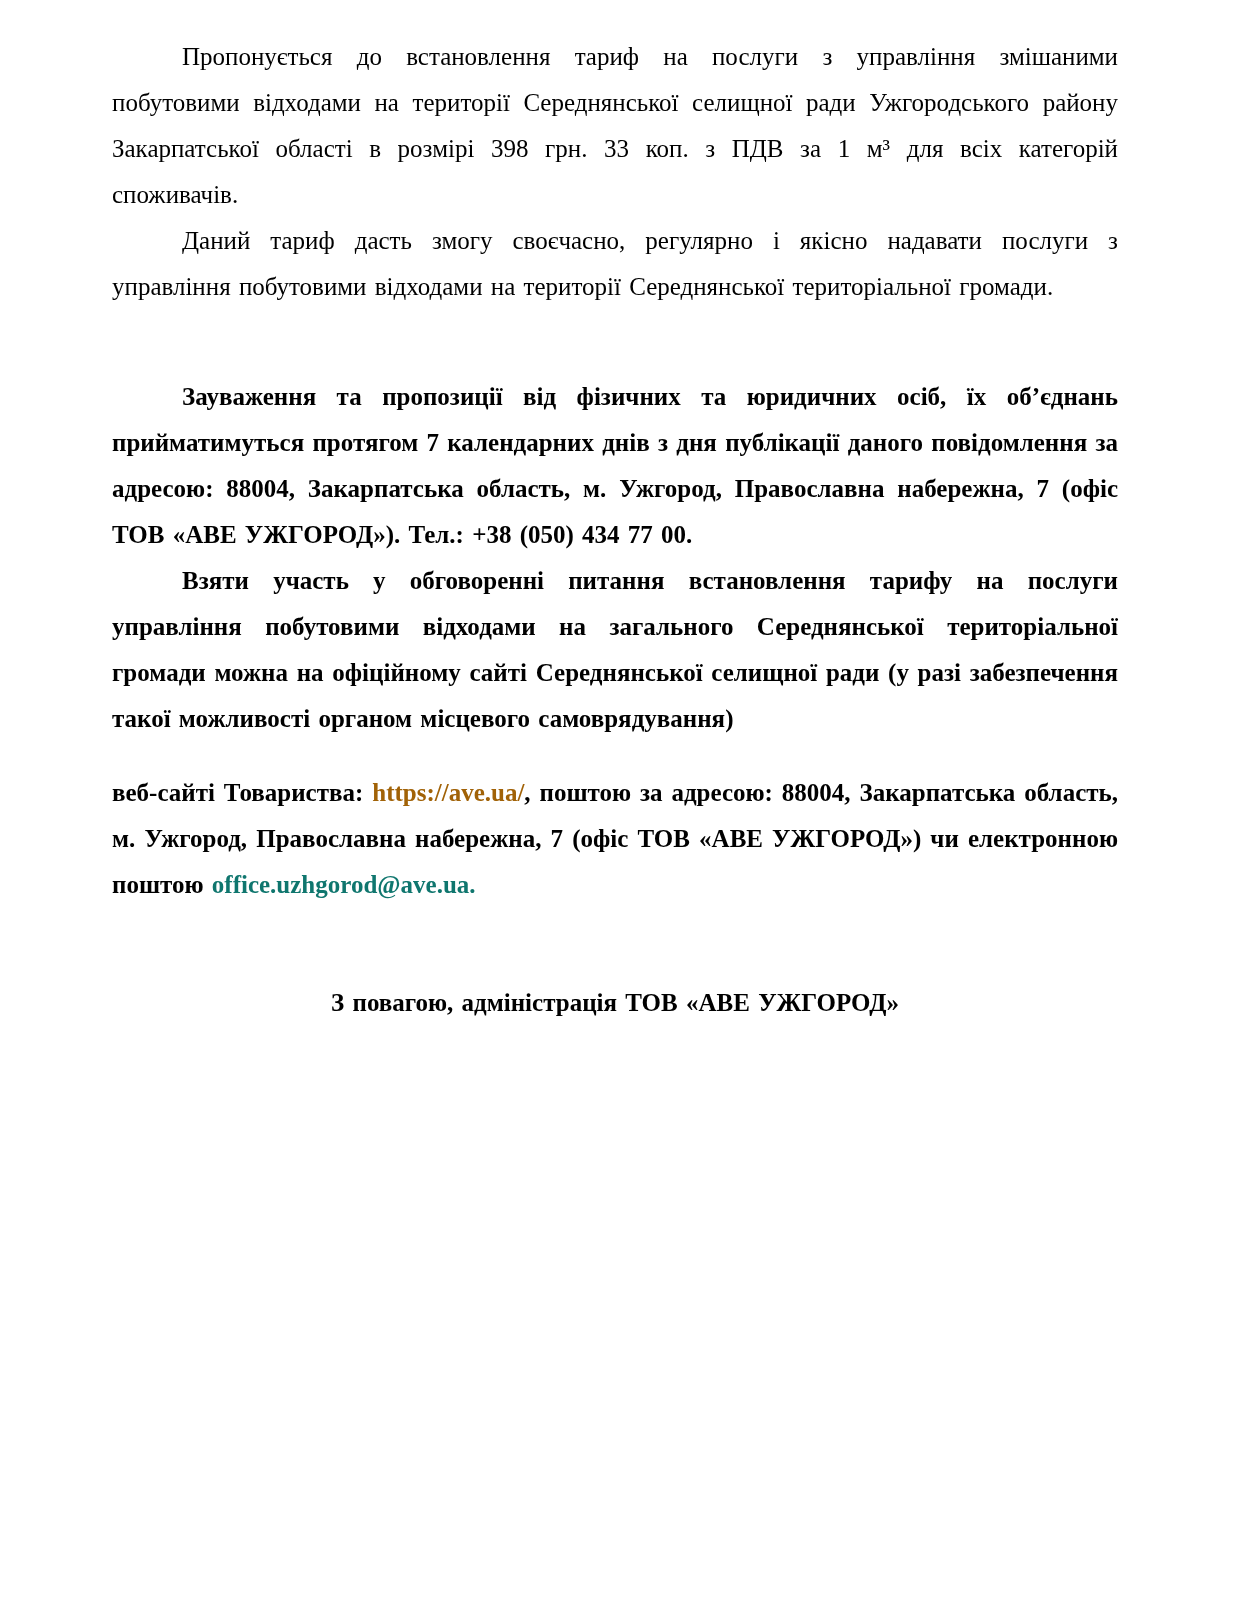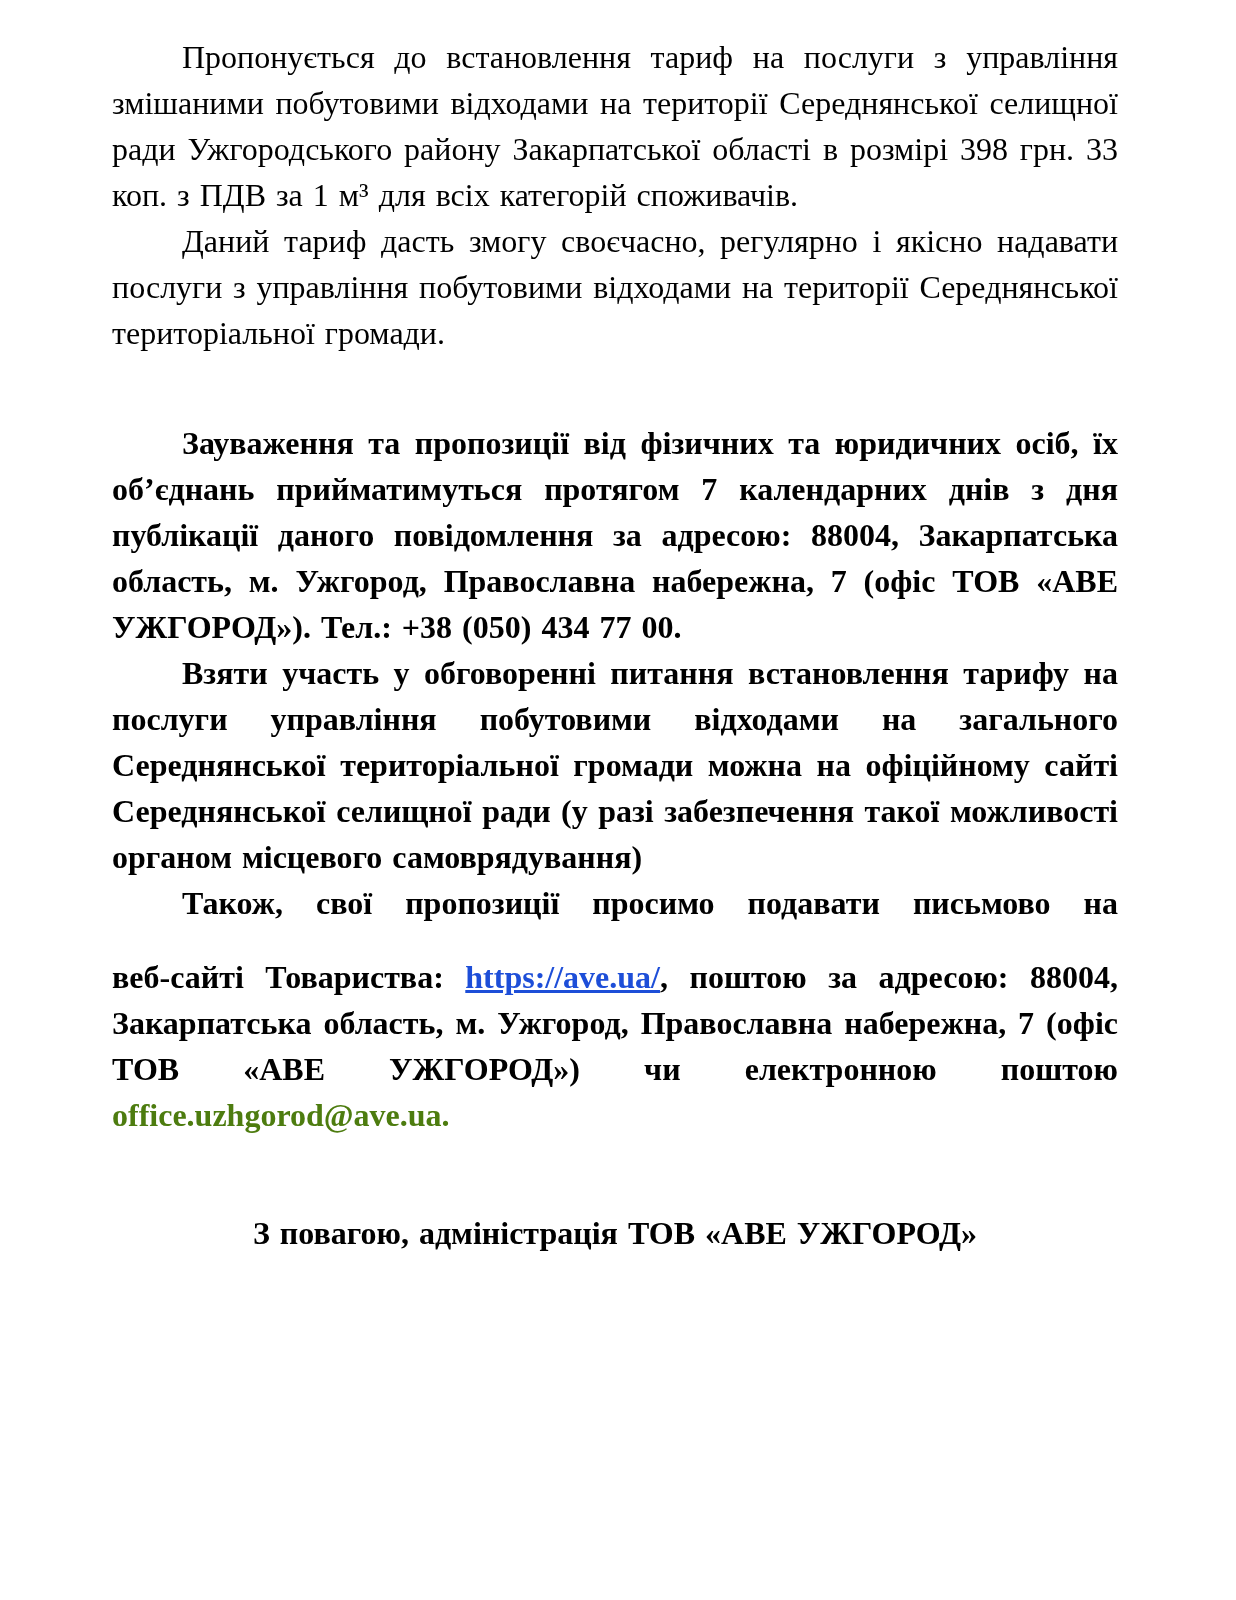--- a/index.html
+++ b/index.html
@@ -4,21 +4,21 @@
 <style>
   html, body { margin: 0; padding: 0; background: #e8e8e8; }
   .page {
     width: 1236px;
     height: 1600px;
     margin: 0 auto;
     background: #ffffff;
     box-sizing: border-box;
     padding: 34px 118px 0 112px;
     font-family: "Liberation Serif", "DejaVu Serif", serif;
-    font-size: 32px;
+    font-size: 25px;
     line-height: 46px;
     color: #000000;
     overflow: hidden;
   }
   p {
     margin: 0;
     text-align: justify;
     text-indent: 70px;
     word-spacing: 2px;
   }
@@ -27,45 +27,43 @@
   .gap-before-lg { margin-top: 64px; }
   .gap-before-md { margin-top: 28px; }
   .just-last { text-align-last: justify; }
   .signature {
     text-align: center;
     text-indent: 0;
     margin-top: 72px;
     font-weight: bold;
   }
   a.site-link {
-    color: #1d4ed8;
+    color: #a16207;
     font-weight: bold;
-    text-decoration: underline;
     cursor: pointer;
   }
   a.email-link {
-    color: #4d7c0f;
+    color: #0f766e;
     font-weight: bold;
     text-decoration: none;
     cursor: pointer;
   }
 </style>
 </head>
 <body>
 
 <div class="page">
 
   <p>Пропонується до встановлення тариф на послуги з управління змішаними побутовими відходами на території Середнянської селищної ради Ужгородського району Закарпатської області в розмірі 398 грн. 33 коп. з ПДВ за 1 м³ для всіх категорій споживачів.</p>
 
 
   <p>Даний тариф дасть змогу своєчасно, регулярно і якісно надавати послуги з управління побутовими відходами на території Середнянської територіальної громади.</p>
 
   <p class="bold gap-before-lg">Зауваження та пропозиції від фізичних та юридичних осіб, їх об’єднань прийматимуться протягом 7 календарних днів з дня публікації даного повідомлення за адресою: 88004, Закарпатська область, м. Ужгород, Православна набережна, 7 (офіс ТОВ «АВЕ УЖГОРОД»). Тел.: +38 (050) 434 77 00.</p>
 
   <p class="bold">Взяти участь у обговоренні питання встановлення тарифу на послуги управління побутовими відходами на загального Середнянської територіальної громади можна на офіційному сайті Середнянської селищної ради (у разі забезпечення такої можливості органом місцевого самоврядування)</p>
 
-  <p class="bold just-last">Також, свої пропозиції просимо подавати письмово на</p>
 
   <p class="bold no-indent gap-before-md"><span>веб-сайті Товариства: </span><a class="site-link">https://ave.ua/</a><span>, поштою за адресою: 88004, Закарпатська область, м. Ужгород, Православна набережна, 7 (офіс ТОВ «АВЕ УЖГОРОД») чи електронною поштою </span><a class="email-link">office.uzhgorod@ave.ua.</a></p>
 
   <p class="signature">З повагою, адміністрація ТОВ «АВЕ УЖГОРОД»</p>
 
 </div>
 
 </body></html>

